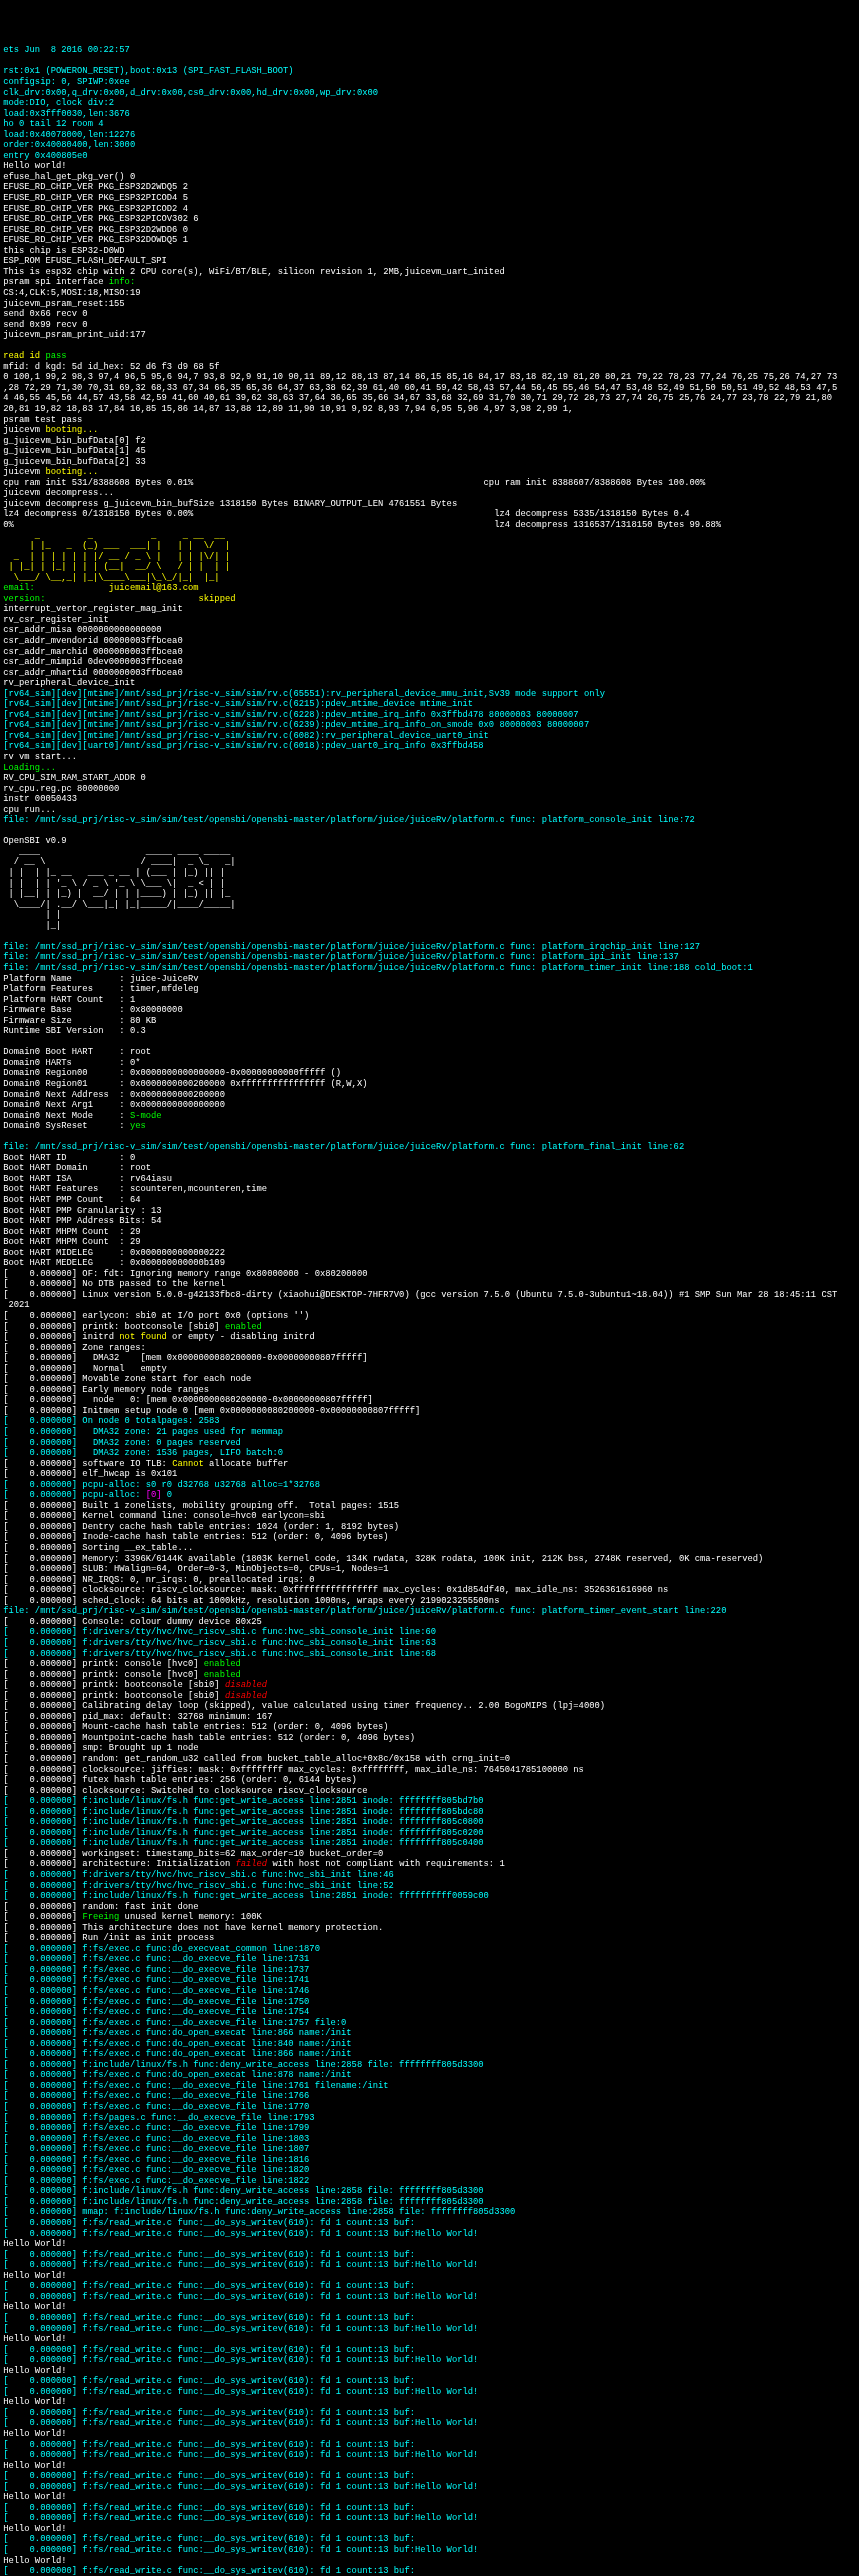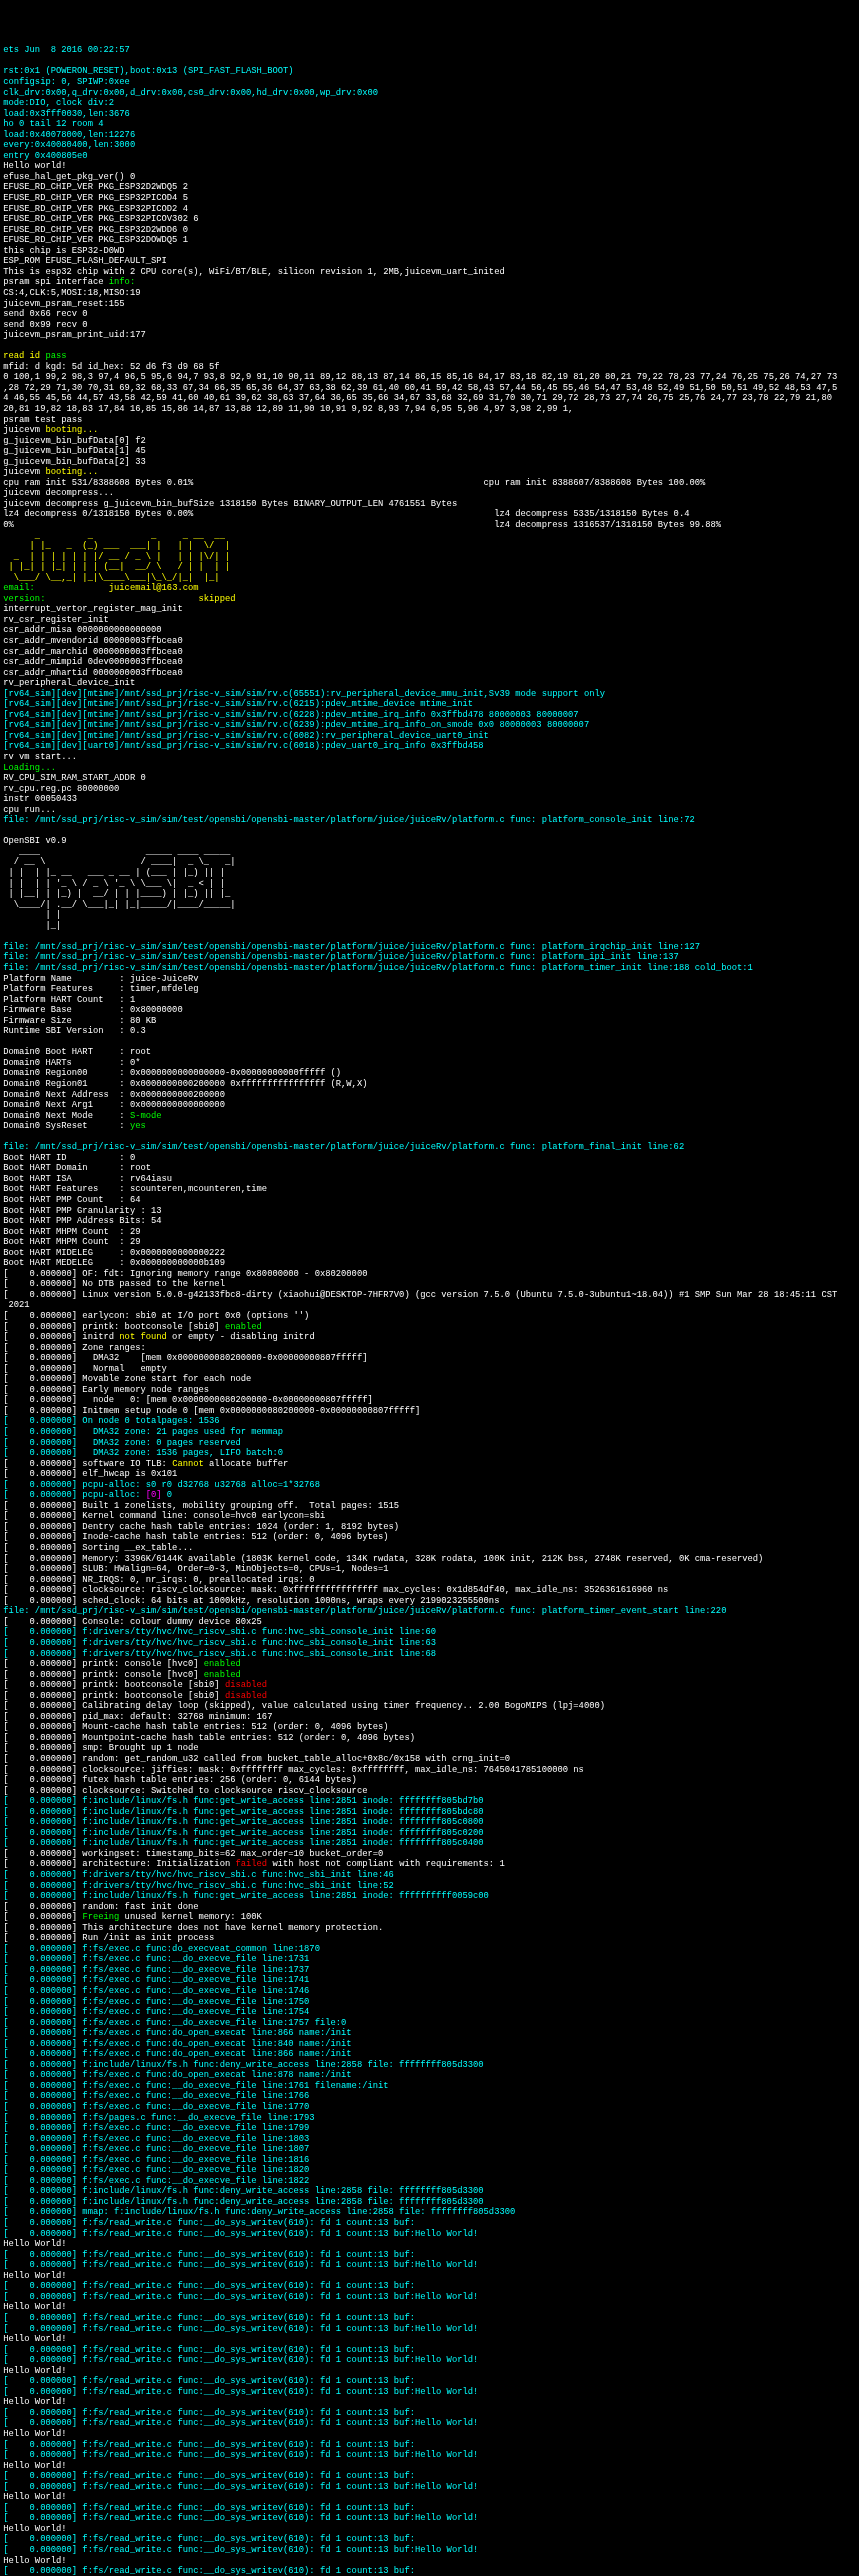--- a/index.html
+++ b/index.html
@@ -10,39 +10,39 @@
   font-size: 8.8px;
   line-height: 1.2;
   white-space: pre;
   padding: 3.2px;
   width: 860px;
 }
 .cyan { color: #0ff; }
 .white { color: #fff; }
 .yellow { color: #ff0; }
 .green { color: #0f0; }
-.red { color: #f00; }
+.red { color: #f00; font-style: italic; }
 .magenta { color: #f0f; }
 #terminal { white-space: pre; }
 </style>
 </head>
 <body>
 
 
 
 <div id="terminal"><span class="cyan">ets Jun  8 2016 00:22:57</span>
 
 <span class="cyan">rst:0x1 (POWERON_RESET),boot:0x13 (SPI_FAST_FLASH_BOOT)</span>
 <span class="cyan">configsip: 0, SPIWP:0xee</span>
 <span class="cyan">clk_drv:0x00,q_drv:0x00,d_drv:0x00,cs0_drv:0x00,hd_drv:0x00,wp_drv:0x00</span>
 <span class="cyan">mode:DIO, clock div:2</span>
 <span class="cyan">load:0x3fff0030,len:3676</span>
 <span class="cyan">ho 0 tail 12 room 4</span>
 <span class="cyan">load:0x40078000,len:12276</span>
-<span class="cyan">every:0x40080400,len:3000</span>
+<span class="cyan">order:0x40080400,len:3000</span>
 <span class="cyan">entry 0x400805e0</span>
 <span class="white">Hello world!</span>
 <span class="white">efuse_hal_get_pkg_ver() 0</span>
 <span class="white">EFUSE_RD_CHIP_VER PKG_ESP32D2WDQ5 2</span>
 <span class="white">EFUSE_RD_CHIP_VER PKG_ESP32PICOD4 5</span>
 <span class="white">EFUSE_RD_CHIP_VER PKG_ESP32PICOD2 4</span>
 <span class="white">EFUSE_RD_CHIP_VER PKG_ESP32PICOV302 6</span>
 <span class="white">EFUSE_RD_CHIP_VER PKG_ESP32D2WDD6 0</span>
 <span class="white">EFUSE_RD_CHIP_VER PKG_ESP32DOWDQ5 1</span>
 <span class="white">this chip is ESP32-D0WD</span>
@@ -149,21 +149,21 @@
 <span class="white">[    0.000000] earlycon: sbi0 at I/O port 0x0 (options '')</span>
 <span class="white">[    0.000000] printk: bootconsole [sbi0] </span><span class="green">enabled</span>
 <span class="white">[    0.000000] initrd </span><span class="yellow">not found</span><span class="white"> or empty - disabling initrd</span>
 <span class="white">[    0.000000] Zone ranges:</span>
 <span class="white">[    0.000000]   DMA32    [mem 0x0000000080200000-0x00000000807fffff]</span>
 <span class="white">[    0.000000]   Normal   empty</span>
 <span class="white">[    0.000000] Movable zone start for each node</span>
 <span class="white">[    0.000000] Early memory node ranges</span>
 <span class="white">[    0.000000]   node   0: [mem 0x0000000080200000-0x00000000807fffff]</span>
 <span class="white">[    0.000000] Initmem setup node 0 [mem 0x0000000080200000-0x00000000807fffff]</span>
-<span class="cyan">[    0.000000] On node 0 totalpages: 1536</span>
+<span class="cyan">[    0.000000] On node 0 totalpages: 2583</span>
 <span class="cyan">[    0.000000]   DMA32 zone: 21 pages used for memmap</span>
 <span class="cyan">[    0.000000]   DMA32 zone: 0 pages reserved</span>
 <span class="cyan">[    0.000000]   DMA32 zone: 1536 pages, LIFO batch:0</span>
 <span class="white">[    0.000000] software IO TLB: </span><span class="yellow">Cannot</span><span class="white"> allocate buffer</span>
 <span class="white">[    0.000000] elf_hwcap is 0x101</span>
 <span class="cyan">[    0.000000] pcpu-alloc: s0 r0 d32768 u32768 alloc=1*32768</span>
 <span class="cyan">[    0.000000] pcpu-alloc: </span><span class="magenta">[0]</span><span class="cyan"> 0 </span>
 <span class="white">[    0.000000] Built 1 zonelists, mobility grouping off.  Total pages: 1515</span>
 <span class="white">[    0.000000] Kernel command line: console=hvc0 earlycon=sbi</span>
 <span class="white">[    0.000000] Dentry cache hash table entries: 1024 (order: 1, 8192 bytes)</span>

